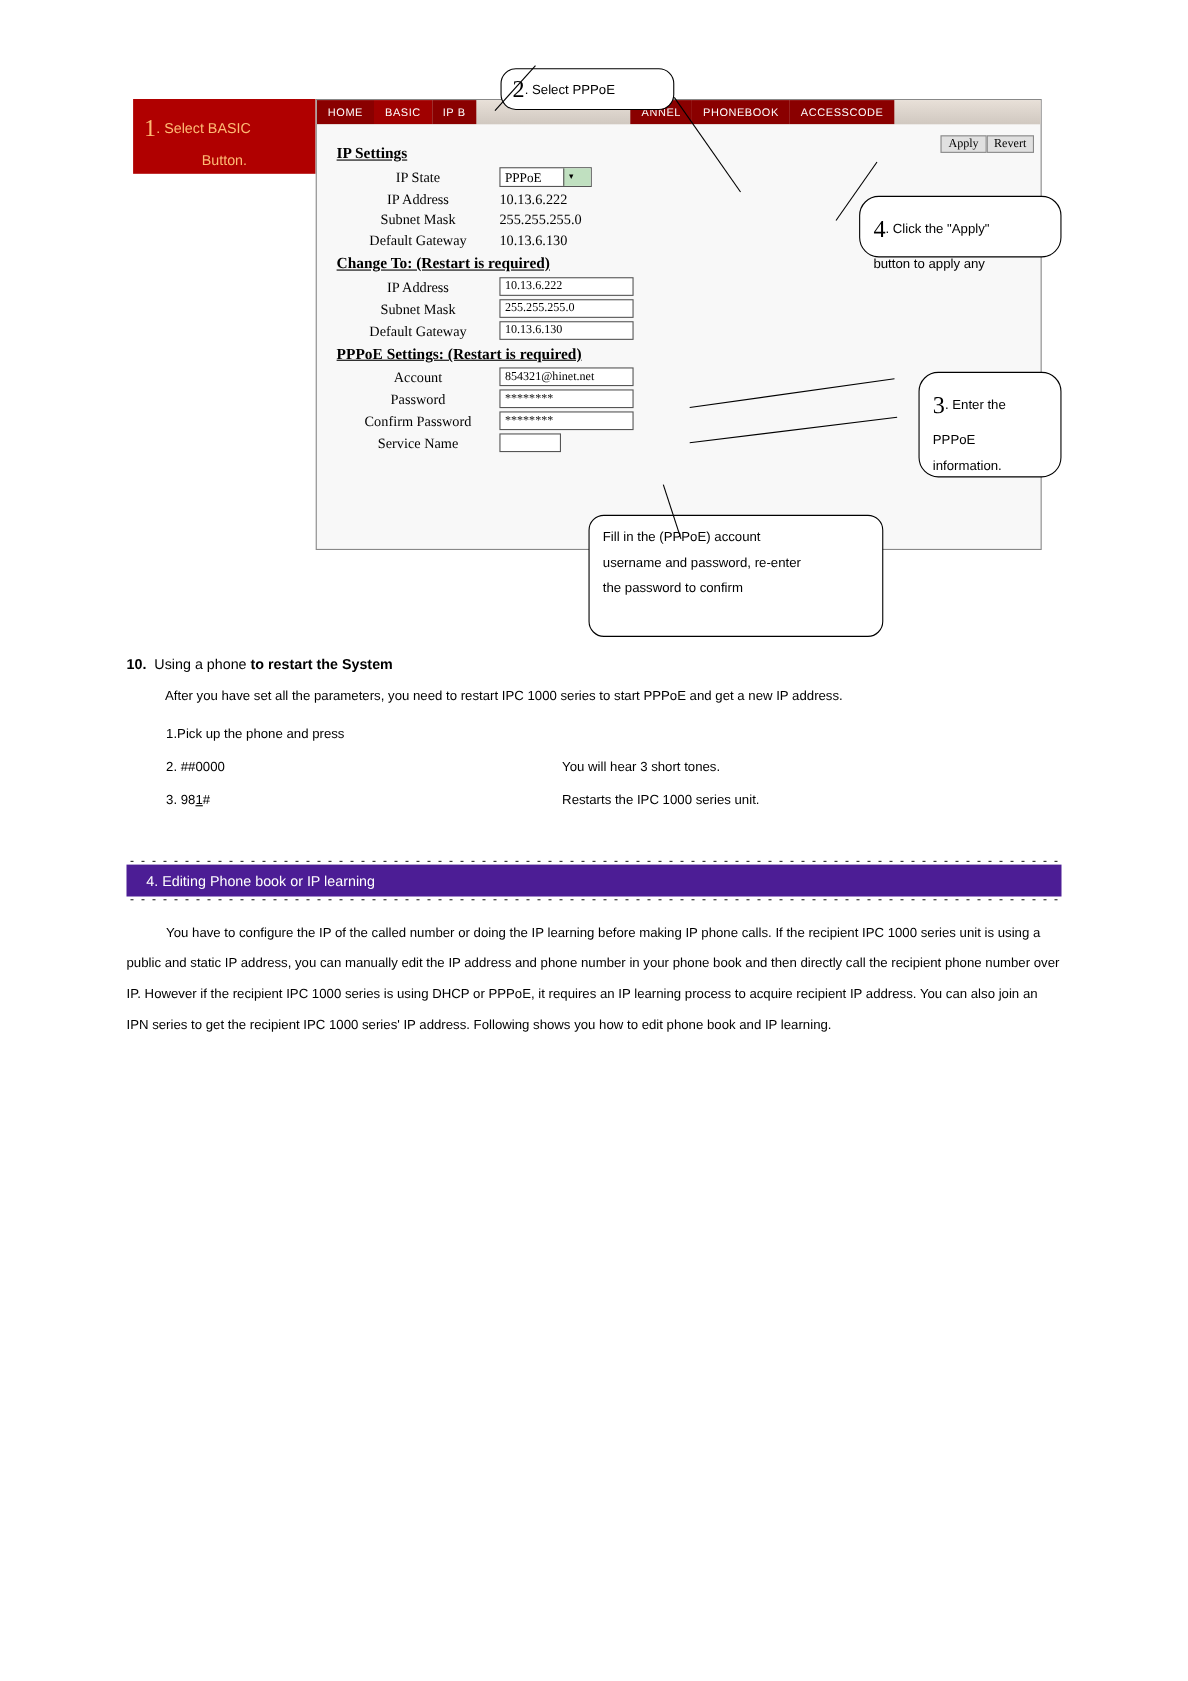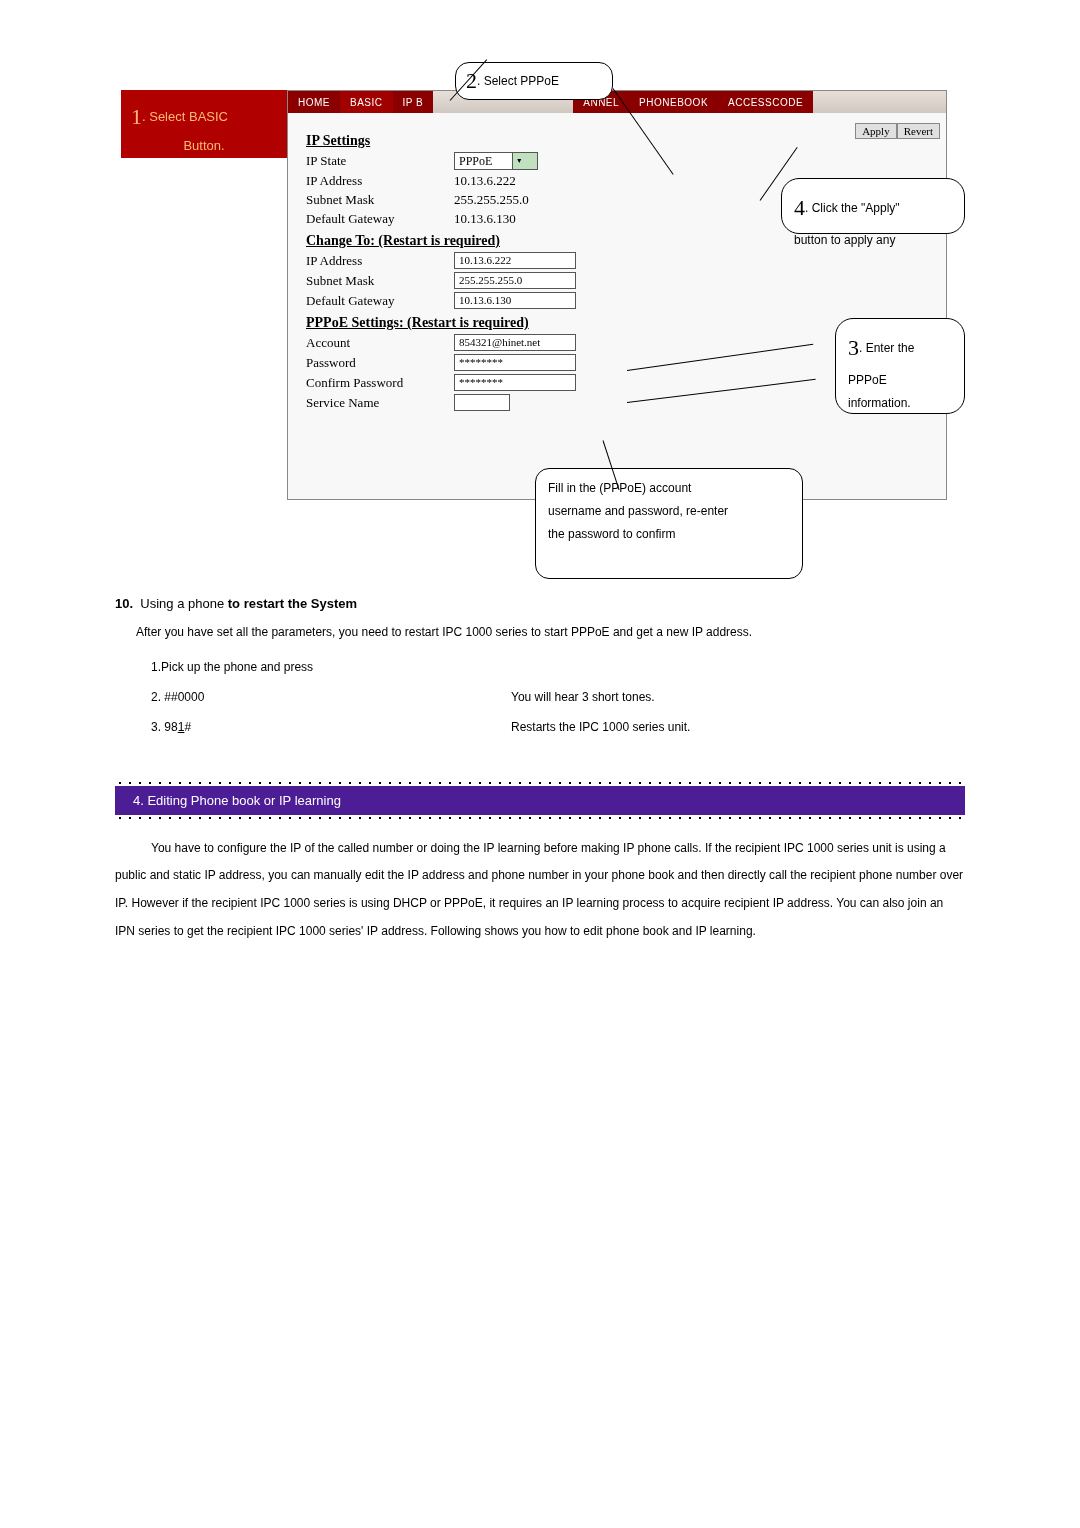--- a/index.html
+++ b/index.html
@@ -71,21 +71,21 @@
     border: 1px solid #888;
   }
   .ip-panel {
     padding: 14px 0 0 18px;
     font-family: "Times New Roman", serif;
     font-size: 13px;
     color: #000;
   }
   .sec-head { font-weight: bold; text-decoration: underline; font-size: 14px; margin-top: 6px; margin-bottom: 2px; }
   .row { display: flex; align-items: center; margin: 3px 0; }
-  .row .lab { width: 148px; }
+  .row .lab { width: 148px; text-align: center; }
   .row .val { }
   .sel {
     display: inline-flex; align-items: center;
     border: 1px solid #555; background: #fff;
     font-size: 12px; height: 18px;
   }
   .sel span { padding: 0 20px 0 4px; }
   .sel .drop { width: 16px; height: 16px; background: #c0e0c0; border-left: 1px solid #555; text-align:center; font-size:8px; line-height:16px; }
   .inp {
     border: 1px solid #555; background: #fff;
@@ -108,21 +108,21 @@
   .co-2 {
     left: 340px; top: -8px; width: 158px; height: 38px;
     border-radius: 14px;
     display:flex; align-items:center;
     padding: 0 10px;
   }
   .co-4 {
     right: 0; top: 108px; width: 184px; height: 56px;
   }
   .co-3 {
-    right: 0; top: 248px; width: 130px; height: 96px;
+    right: 0; top: 268px; width: 130px; height: 96px;
   }
   .co-fill {
     left: 420px; top: 398px; width: 268px; height: 111px;
     border-radius: 14px;
   }
   .leader {
     position: absolute;
     border-top: 1px solid #000;
   }
   .ld-2a { left: 335px; top: 30px; width: 55px; transform: rotate(-48deg); transform-origin: left center; }
@@ -130,21 +130,21 @@
   .ld-4  { left: 645px; top: 130px; width: 65px; transform: rotate(-55deg); transform-origin: left center; }
   .ld-3a { left: 512px; top: 300px; width: 188px; transform: rotate(-8deg); transform-origin: left center; }
   .ld-3b { left: 512px; top: 332px; width: 190px; transform: rotate(-7deg); transform-origin: left center; }
   .ld-f  { left: 488px; top: 370px; width: 52px; transform: rotate(72deg); transform-origin: left center; }
 
   
   .sec10 { margin-top: 18px; }
   .h10 { font-size: 13px; }
   .h10 .num { font-weight: bold; }
   .h10 .bold { font-weight: bold; }
-  .para { margin: 10px 0 14px 21px; line-height: 1.9; font-size: 12px; }
+  .para { margin: 10px 0 14px 35px; line-height: 1.9; font-size: 12px; }
   .steps { margin-left: 36px; font-size: 12px; }
   .steps .step { display: flex; margin: 16px 0; }
   .steps .left-col { width: 360px; }
   .steps .right-col { flex: 1; }
   .underline-char { text-decoration: underline; }
   .dots-border {
     height: 6px;
     background-image: radial-gradient(#000 1.4px, transparent 1.4px);
     background-size: 10px 6px;
     background-repeat: repeat-x;

